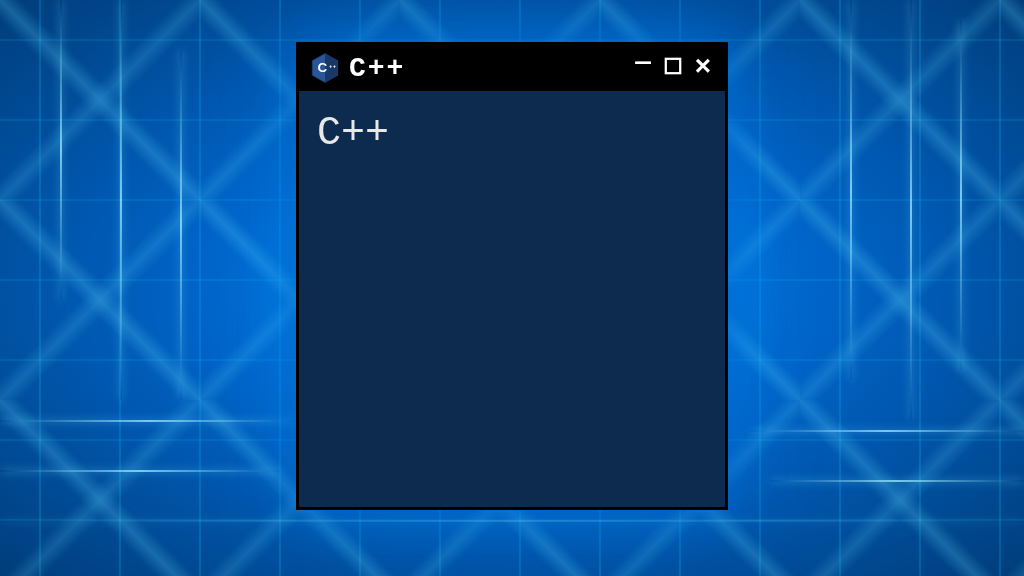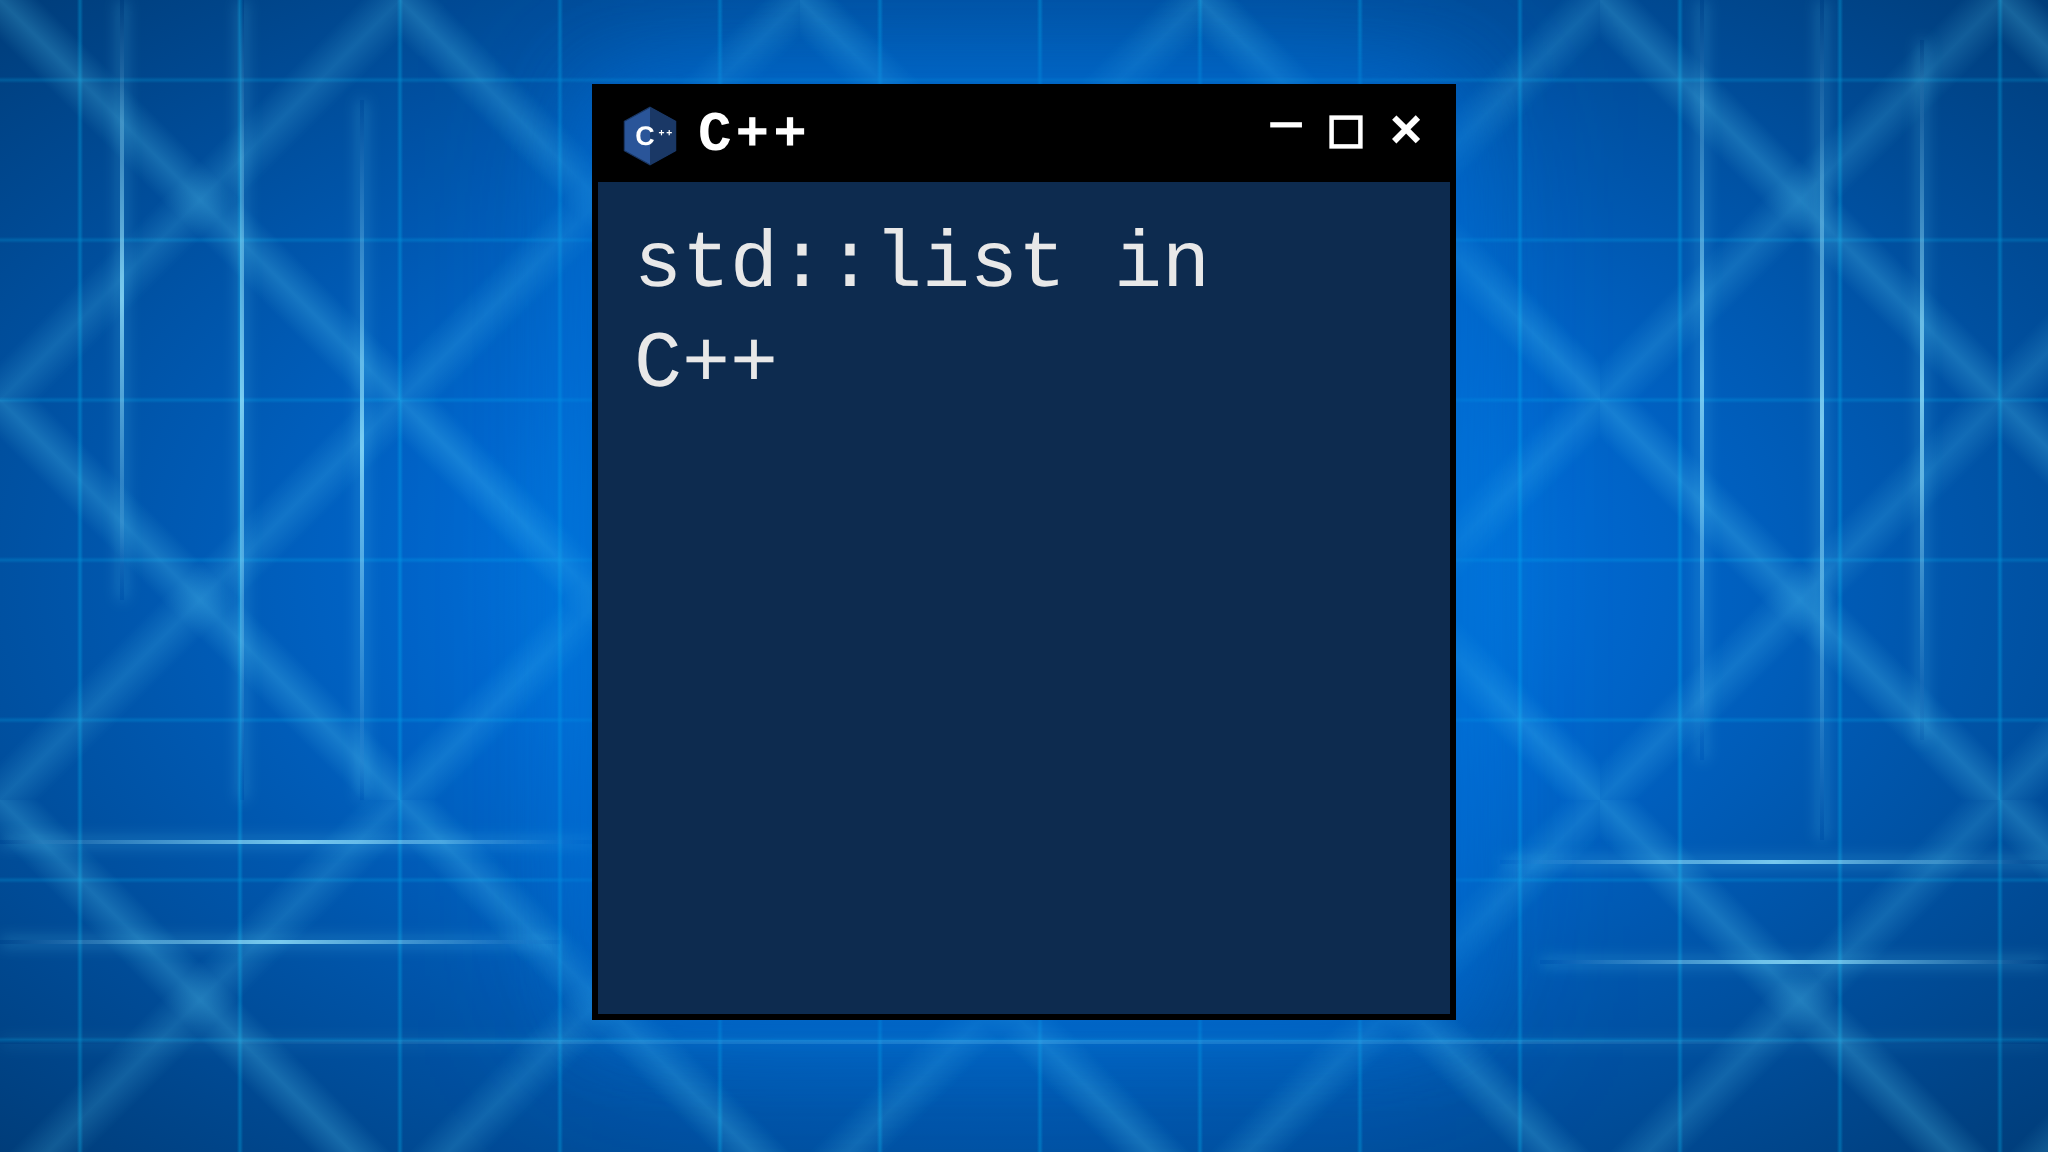--- a/index.html
+++ b/index.html
@@ -178,16 +178,15 @@
       <div class="win-btn minimize">—</div>
       <div class="win-btn maximize">
         <svg viewBox="0 0 20 20">
           <rect x="2" y="2" width="16" height="16" fill="none" stroke="#fff" stroke-width="2.5"></rect>
         </svg>
       </div>
       <div class="win-btn close">×</div>
     </div>
   </div>
   <div class="content">
-    <div>std::list in</div>
     <div>C++</div>
   </div>
 </div>
 
 </body></html>

